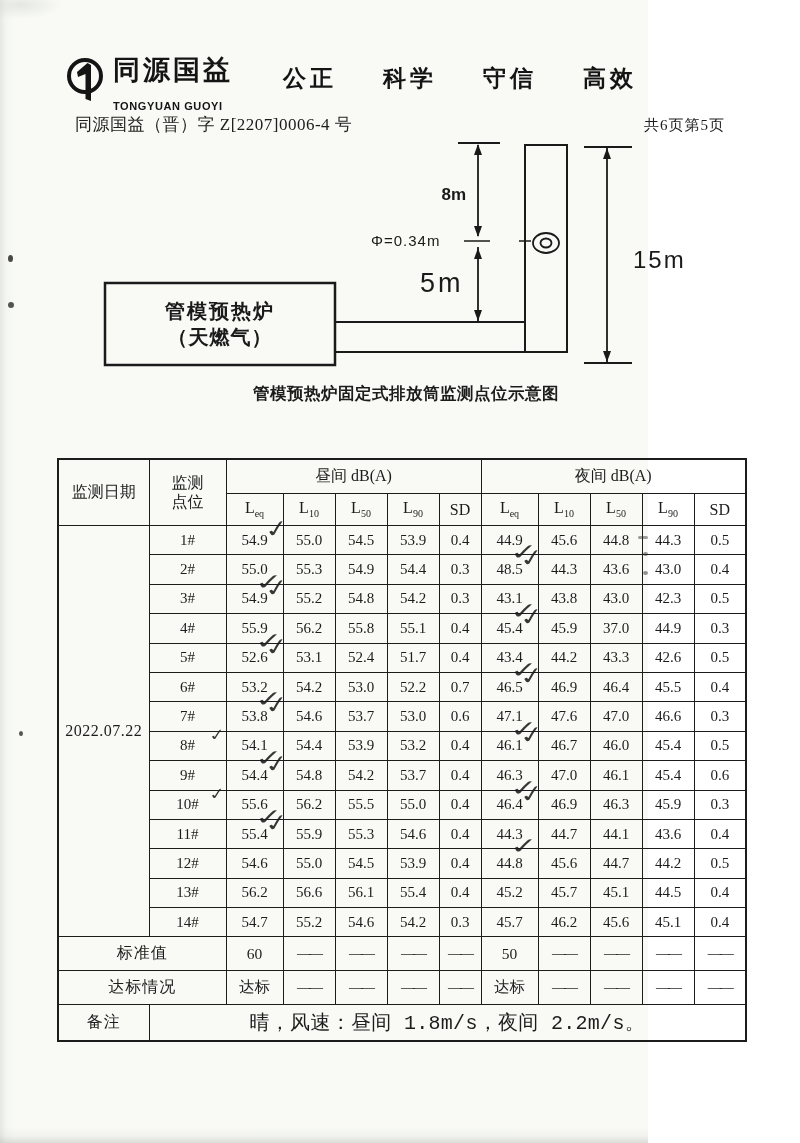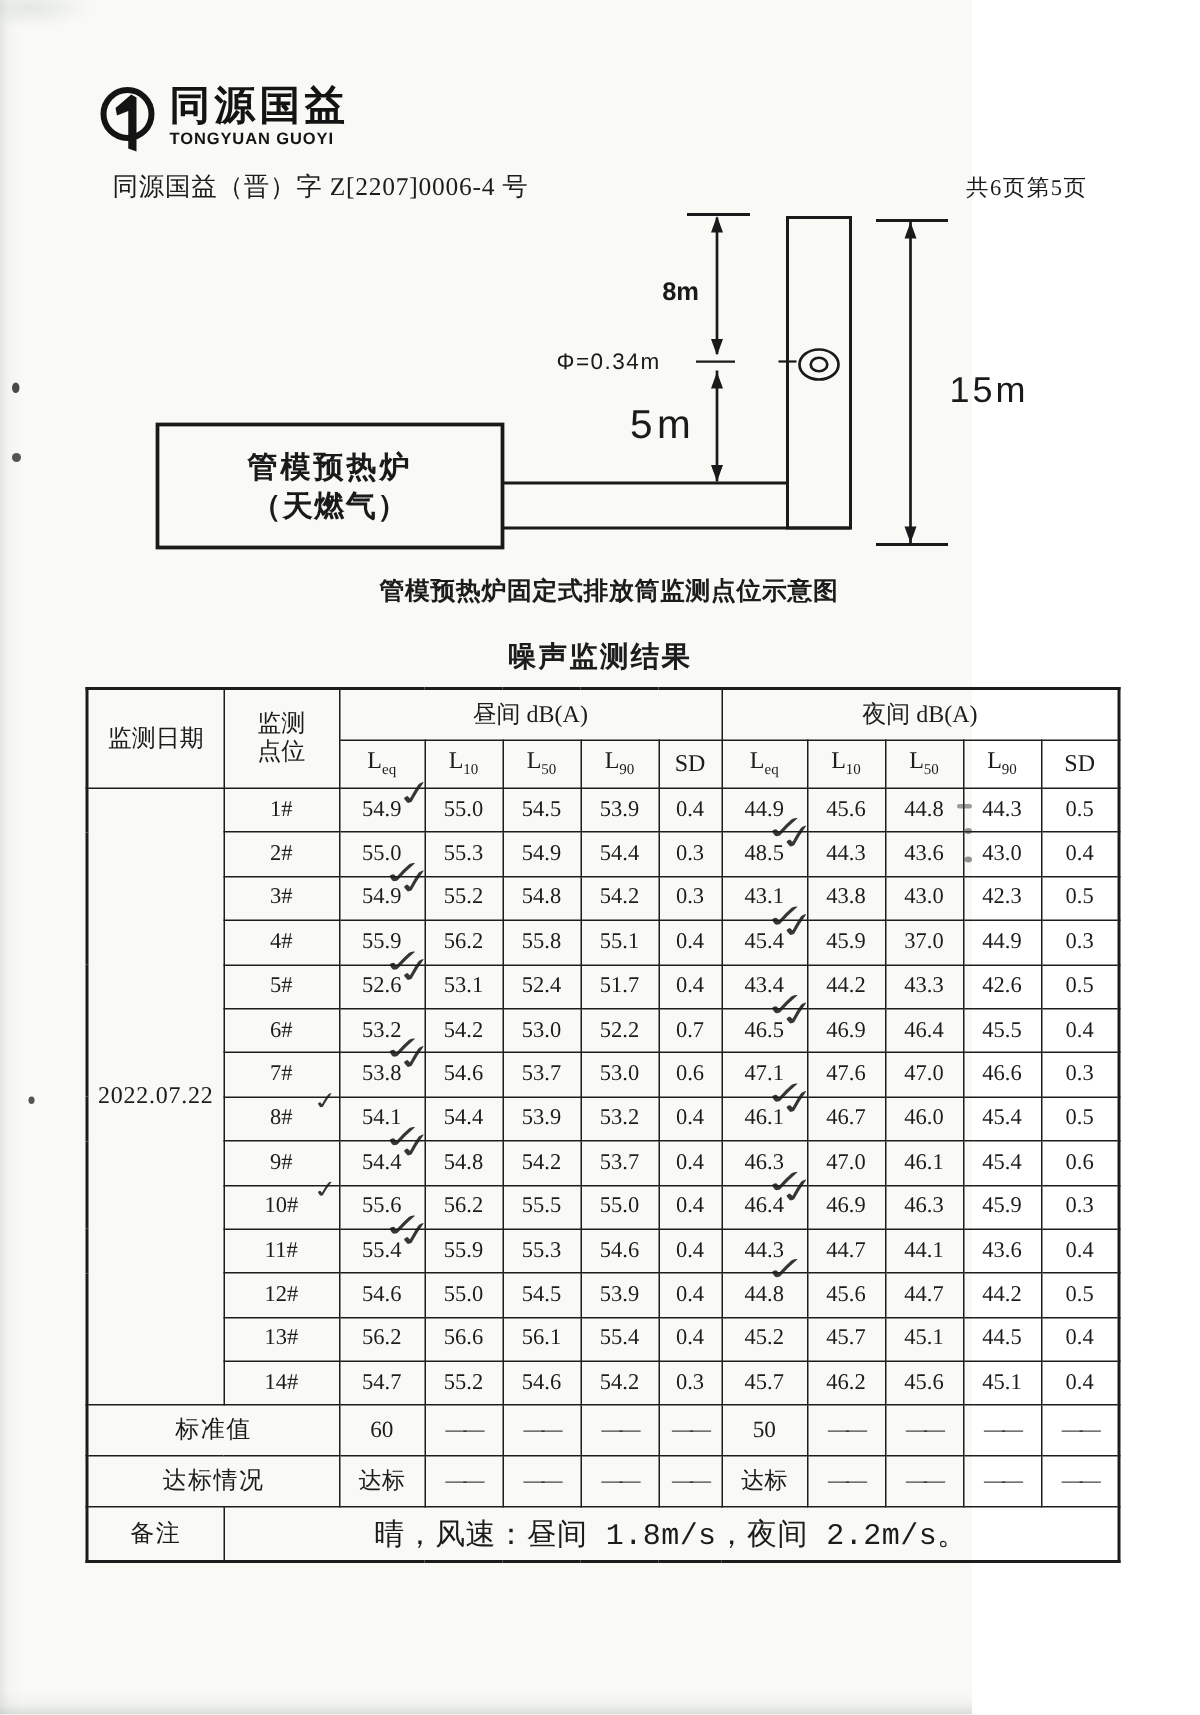--- a/index.html
+++ b/index.html
@@ -9,21 +9,21 @@
       radial-gradient(60px 20px at 20px 5px, rgba(190,196,190,.35), transparent 70%),
       linear-gradient(to right, rgba(170,176,170,.25) 0px, rgba(170,176,170,.06) 6px, transparent 14px),
       linear-gradient(to top, rgba(168,174,168,.38) 0px, rgba(168,174,168,.10) 7px, transparent 16px),
       #f9faf6;
   }
   
   .logo-row{position:absolute;top:57px;left:66px;display:flex;align-items:flex-start;}
   .logo-icon{width:40px;height:50px;}
   .logo-text{margin-left:7px;}
   .logo-cn{font-family:"Liberation Sans","DejaVu Sans",sans-serif;font-weight:bold;font-size:27px;letter-spacing:3px;line-height:1;color:#141414;}
-  .logo-en{font-family:"Liberation Sans","DejaVu Sans",sans-serif;font-weight:bold;font-size:11px;letter-spacing:.6px;margin-top:3px;color:#141414;}
+  .logo-en{font-family:"Liberation Sans","DejaVu Sans",sans-serif;font-weight:bold;font-size:11px;letter-spacing:.6px;margin-top:16px;color:#141414;}
   .slogan{position:absolute;top:63px;left:283px;display:flex;gap:46px;font-family:"Liberation Sans","DejaVu Sans",sans-serif;font-weight:bold;font-size:23px;letter-spacing:4px;color:#141414;}
   .doc-row{position:absolute;top:113px;left:75px;width:650px;display:flex;justify-content:space-between;align-items:baseline;}
   .doc-number{font-size:17px;font-weight:normal;letter-spacing:.5px;}
   .page-info{font-size:15px;letter-spacing:1px;}
   .page-info span{margin-left:0;}
   
   .diagram{position:absolute;top:140px;left:0;}
   .diagram text{fill:#1a1a1a;}
   .caption{position:absolute;top:383px;left:0;width:812px;text-align:center;font-size:16.5px;font-weight:600;letter-spacing:.5px;}
   .table-title{position:absolute;top:425px;left:0;width:800px;text-align:center;font-size:19px;font-weight:bold;letter-spacing:1.5px;}
@@ -65,20 +65,26 @@
     <svg class="logo-icon" viewBox="0 0 40 50">
       <circle cx="19" cy="19" r="16" fill="none" stroke="#141414" stroke-width="4"></circle>
       <path d="M21.5 6 L25 8 L25 44 L19.5 42 L19.5 17 L12 20 L11 15 Z" fill="#141414"></path>
     </svg>
     <div class="logo-text">
       <div class="logo-cn">同源国益</div>
       <div class="logo-en">TONGYUAN GUOYI</div>
     </div>
   </div>
 
+  <div class="slogan">
+    <span>公正</span>
+    <span>科学</span>
+    <span>守信</span>
+    <span>高效</span>
+  </div>
 
   <div class="doc-row">
     <span class="doc-number">同源国益（晋）字 Z[2207]0006-4 号</span>
     <span class="page-info"><span>共6页</span><span>第5页</span></span>
   </div>
 
   <svg class="diagram" width="800" height="240" viewBox="0 0 800 240">
 
     <rect x="105" y="143" width="230" height="82" fill="none" stroke="#1a1a1a" stroke-width="2.5"></rect>
     <text x="220" y="178" text-anchor="middle" font-size="20" font-weight="bold" font-family="Liberation Sans, DejaVu Sans, sans-serif" letter-spacing="2">管模预热炉</text>
@@ -107,21 +113,20 @@
 
     <line x1="584" y1="7" x2="632" y2="7" stroke="#1a1a1a" stroke-width="2"></line>
     <line x1="584" y1="223" x2="632" y2="223" stroke="#1a1a1a" stroke-width="2"></line>
     <line x1="607" y1="8" x2="607" y2="222" stroke="#1a1a1a" stroke-width="1.8"></line>
     <polygon points="607,8 603,19 611,19" fill="#1a1a1a"></polygon>
     <polygon points="607,222 603,211 611,211" fill="#1a1a1a"></polygon>
     <text x="633" y="128" font-size="24" letter-spacing="2" font-family="Liberation Sans, DejaVu Sans, sans-serif">15m</text>
   </svg>
 
   <div class="caption">管模预热炉固定式排放筒监测点位示意图</div>
-  <div class="table-title">噪声监测结果</div>
 
   <table class="noise">
     <colgroup>
       <col style="width:91px">
         <col style="width:77px">
       <col style="width:57px">
         <col style="width:52px">
         <col style="width:52px">
         <col style="width:52px">
         <col style="width:42px">

